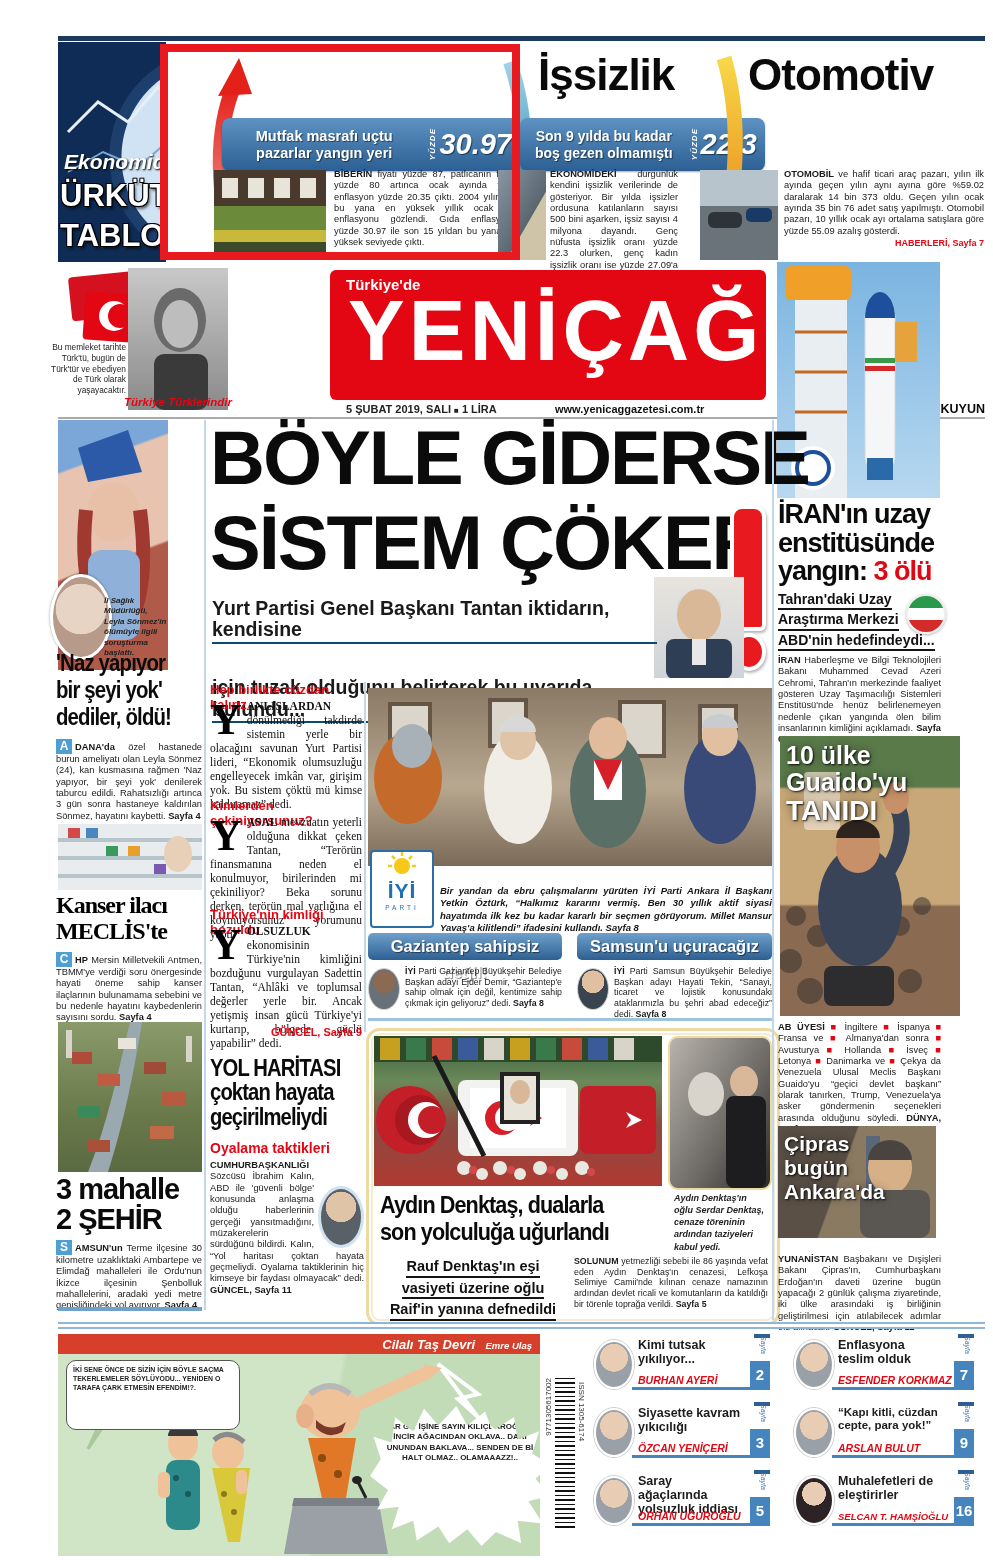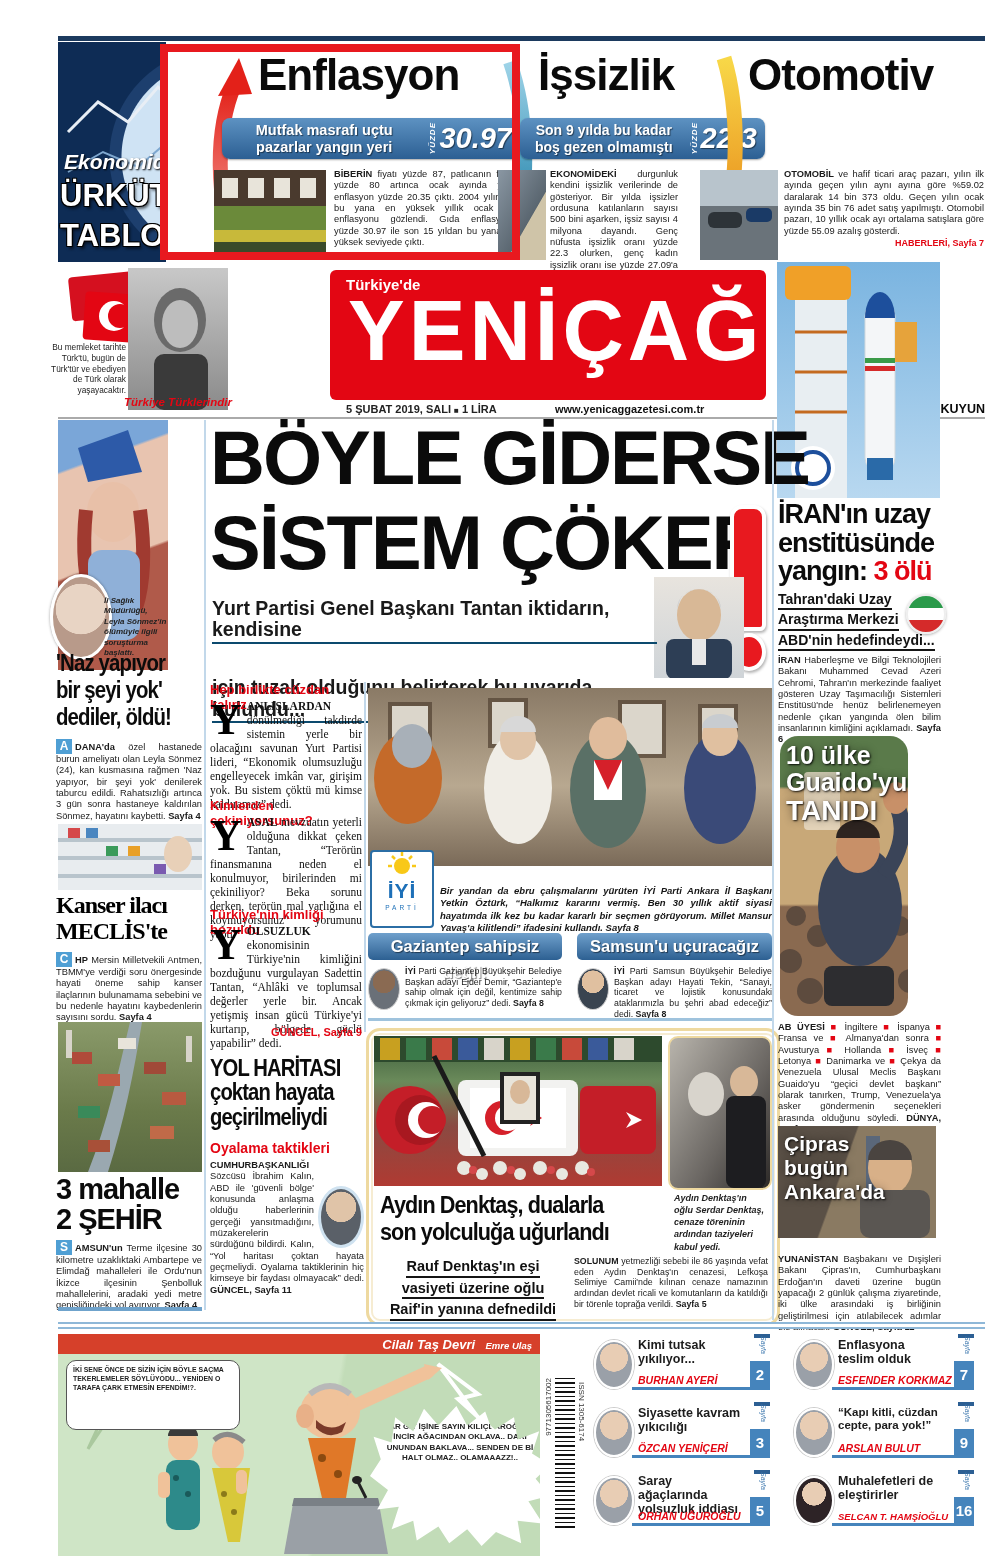--- a/index.html
+++ b/index.html
@@ -13,21 +13,21 @@
   .ph{position:absolute;overflow:hidden;}
   .body-txt{font-size:9.3px;line-height:1.22;color:#1a1a1a;text-align:justify;}
   .body-sm{font-size:8.8px;line-height:1.22;color:#1a1a1a;text-align:justify;}
   .lead{font-weight:bold;}
   .pageref{font-weight:bold;}
   .dropcap{display:inline-block;width:16px;height:15px;background:#4f9fd4;color:#fff;font-weight:bold;
            font-size:12px;line-height:15px;text-align:center;margin-right:3px;}
   .vert{writing-mode:vertical-rl;transform:rotate(180deg);}
   .vertcw{writing-mode:vertical-rl;}
   .headline{font-weight:bold;color:#0b0b0b;}
-  .banner{position:absolute;height:41px;border-radius:8px;background:linear-gradient(#5d92c2,#2c5f93);
+  .banner{position:absolute;height:53px;border-radius:8px;background:linear-gradient(#5d92c2,#2c5f93);
           display:flex;align-items:center;box-shadow:0 1px 2px rgba(0,0,0,.35);}
   .banner .lines{flex:1;text-align:center;color:#fff;font-weight:bold;font-size:14.5px;line-height:1.15;
           text-shadow:1px 1px 1px rgba(0,0,0,.5);}
   .banner .yz{color:#fff;font-style:italic;font-weight:bold;font-size:8px;letter-spacing:1px;margin:0 2px;}
   .banner .val{color:#fff;font-style:italic;font-weight:bold;font-size:29px;margin-right:8px;
           text-shadow:1px 1px 1px rgba(0,0,0,.5);}
   .sec-title{position:absolute;font-weight:bold;font-size:44px;letter-spacing:-1px;color:#0a0a0a;}
   .outl{color:#fff;font-weight:bold;text-shadow:-1px -1px 0 #000,1px -1px 0 #000,-1px 1px 0 #000,
         1px 1px 0 #000,2px 3px 3px rgba(0,0,0,.6);}
   .wsh{text-shadow:1px 1px 2px rgba(0,0,0,.85),0 0 8px rgba(0,0,0,.45);}
@@ -85,21 +85,20 @@
     <svg class="abs" style="left:40px;top:12px;" width="50" height="205">
       <defs>
           <linearGradient id="ga" x1="0" y1="1" x2="0" y2="0">
         <stop offset="0" stop-color="#f4a7a0"></stop>
             <stop offset="1" stop-color="#e32119"></stop>
           </linearGradient>
         </defs>
       <path d="M32,200 C8,145 10,75 28,32" stroke="url(#ga)" stroke-width="15" fill="none"></path>
       <polygon points="12,42 33,4 46,40" fill="#e32119"></polygon>
     </svg>
-    <div class="sec-title" style="left:92px;top:8px;">Enflasyon</div>
     <div class="banner" style="left:56px;top:76px;width:298px;">
       <div class="lines">
         <div>Mutfak masrafı uçtu</div>
         <div>pazarlar yangın yeri</div>
       </div>
       <div class="yz vert">YÜZDE</div>
       <div class="val">30.97</div>
     </div>
     <div class="ph" style="left:48px;top:128px;width:112px;height:88px;background:
          linear-gradient(#4a3a2e 0 36px,#6b8a3a 36px 60px,#c8b93a 60px 72px,#3a4a2a 72px 100%);">
@@ -484,21 +483,21 @@
     <span class="ul-b">vasiyeti üzerine oğlu</span><br>
     <span class="ul-b">Raif'in yanına defnedildi</span>
   </div>
   <div class="abs body-sm" style="left:574px;top:1256px;width:194px;height:58px;">
     <span class="lead">SOLUNUM</span><span> yetmezliği sebebi ile 86 yaşında vefat eden Aydın Denktaş'ın cenazesi, Lefkoşa Selimiye Camii'nde kılınan cenaze namazının ardından devlet ricali ve komutanların da katıldığı bir törenle toprağa verildi.</span>
     <span class="pageref">Sayfa 5</span>
   </div>
 
   <div class="vdiv" style="left:772px;top:420px;height:900px;"></div>
 
-  <div class="ph" style="left:780px;top:736px;width:128px;height:280px;background:linear-gradient(#5a7a4a 0 18%,#c8a878 19% 60%,#8a6a50 61% 100%);border-radius:18px;">
+  <div class="ph" style="left:780px;top:736px;width:180px;height:280px;background:linear-gradient(#5a7a4a 0 18%,#c8a878 19% 60%,#8a6a50 61% 100%);">
     <svg width="158" height="280">
       <g fill="#3a3230" opacity=".55">
           <circle cx="16" cy="180" r="10"></circle>
           <circle cx="38" cy="200" r="11"></circle>
           <circle cx="10" cy="225" r="12"></circle>
           <circle cx="120" cy="190" r="10"></circle>
           <circle cx="142" cy="170" r="9"></circle>
           <circle cx="30" cy="255" r="13"></circle>
           <circle cx="130" cy="245" r="12"></circle>
         </g>

